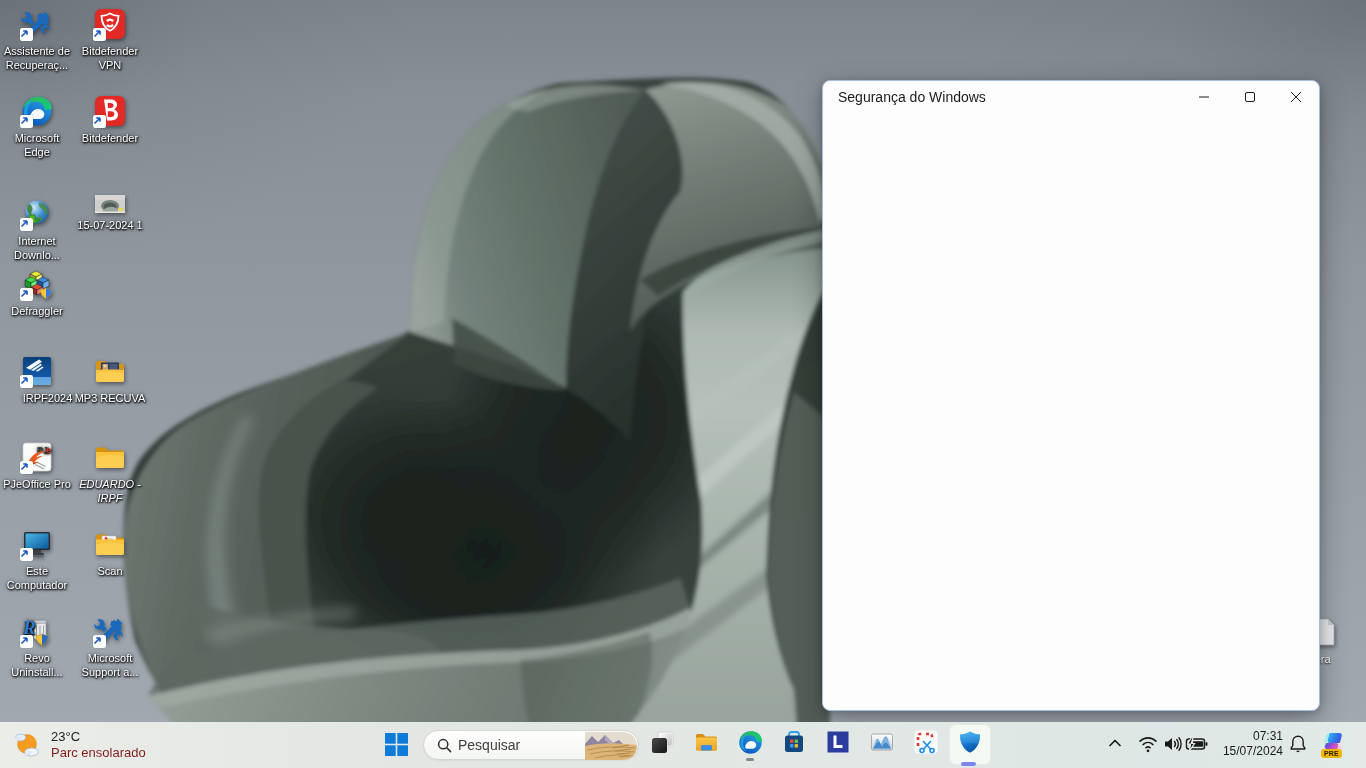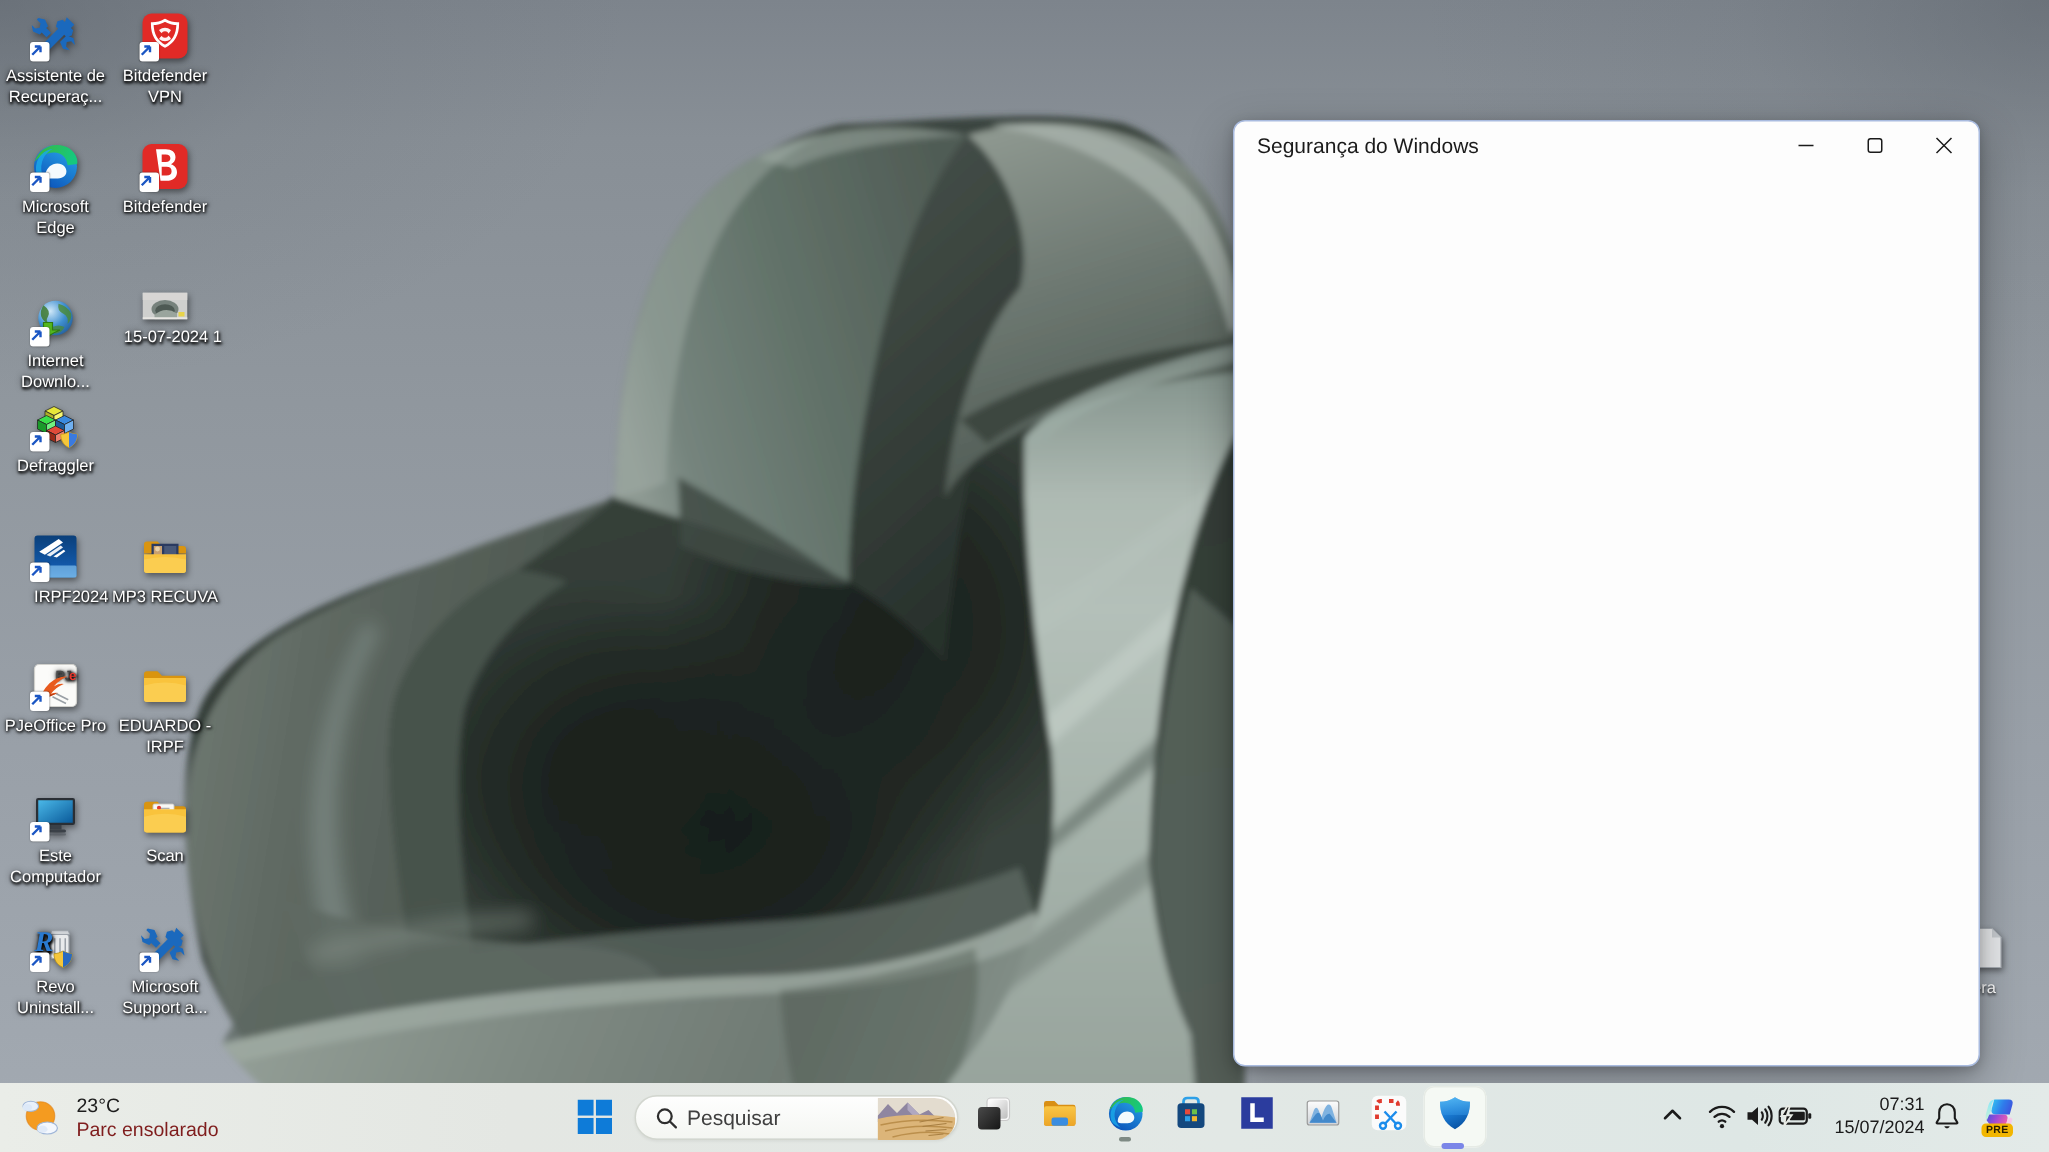--- a/index.html
+++ b/index.html
@@ -261,21 +261,21 @@
           <svg width="30" height="18" viewBox="0 0 30 18" style="left:1px; top:13px;">
 <rect width="30" height="18" fill="#cfd0ce"></rect>
 <rect width="30" height="5" fill="#d8d6d4"></rect>
 <ellipse cx="15" cy="11" rx="9" ry="6" fill="#76827c"></ellipse>
 <ellipse cx="15" cy="12" rx="6.5" ry="4.2" fill="#4e5a54"></ellipse>
 <path d="M8,15 Q15,9 23,14 L23,18 L8,18 Z" fill="#9aa59d"></path>
 <rect y="16.5" width="30" height="1.5" fill="#e8e6e2"></rect>
 <rect x="24" y="13" width="4" height="3" fill="#e8d44a"></rect>
 </svg>
         </span>
-        <div style="white-space:nowrap;text-align:right;">15-07-2024 1</div>
+        <div style="white-space:nowrap;">15-07-2024 1</div>
       </div>
 <div class="dicon" style="left:-1px; top:268px;">
         <span class="ic" style="">
           <svg width="32" height="32" viewBox="0 0 32 32">
 <g stroke="#222" stroke-width="0.5">
 <path d="M9,6 l6,-3 6,3 -6,3 Z" fill="#e8e83a"></path>
 <path d="M9,6 l0,6 6,3 0,-6 Z" fill="#b0b02a"></path>
 <path d="M21,6 l0,6 -6,3 0,-6 Z" fill="#f8f870"></path>
 <path d="M4,12 l6,-3 6,3 -6,3 Z" fill="#3adf4a"></path>
 <path d="M4,12 l0,6 6,3 0,-6 Z" fill="#1a9a2a"></path>
@@ -349,21 +349,21 @@
 <path d="M14,23.5 L23,28 M16.5,21.5 L24.5,25.5" stroke="#9aa0a6" stroke-width="1.1" fill="none"></path>
 </svg>
           <span class="sc">
             <svg width="10" height="10" viewBox="0 0 10 10">
               <path d="M1.5,8.5 L7,3 M7,3 H3.2 M7,3 V6.8" stroke="#1a56c4" stroke-width="1.6" fill="none"></path>
             </svg>
           </span>
         </span>
         <div style="white-space:nowrap;">PJeOffice Pro</div>
       </div>
-<div class="dicon" style="left:72px; top:441px;">
+<div class="dicon" style="left:72px; top:441px;font-style:italic;">
         <span class="ic" style="">
           <svg width="32" height="32" viewBox="0 0 32 32">
 <path d="M2,8.5 Q2,6.5 4,6.5 H11 L14,9.5 H28 Q30,9.5 30,11.5 V13 H2 Z" fill="#d9940f"></path>
 <path d="M2,11 H30 V25 Q30,27 28,27 H4 Q2,27 2,25 Z" fill="#f9c33c"></path>
 <path d="M2,25 Q2,27 4,27 H28 Q30,27 30,25 L30,16 Q16,12 2,16 Z" fill="#fbce52" opacity="0.9"></path>
 </svg>
         </span>
         <div>EDUARDO -<br>IRPF</div>
       </div>
 <div class="dicon" style="left:-1px; top:528px;">

